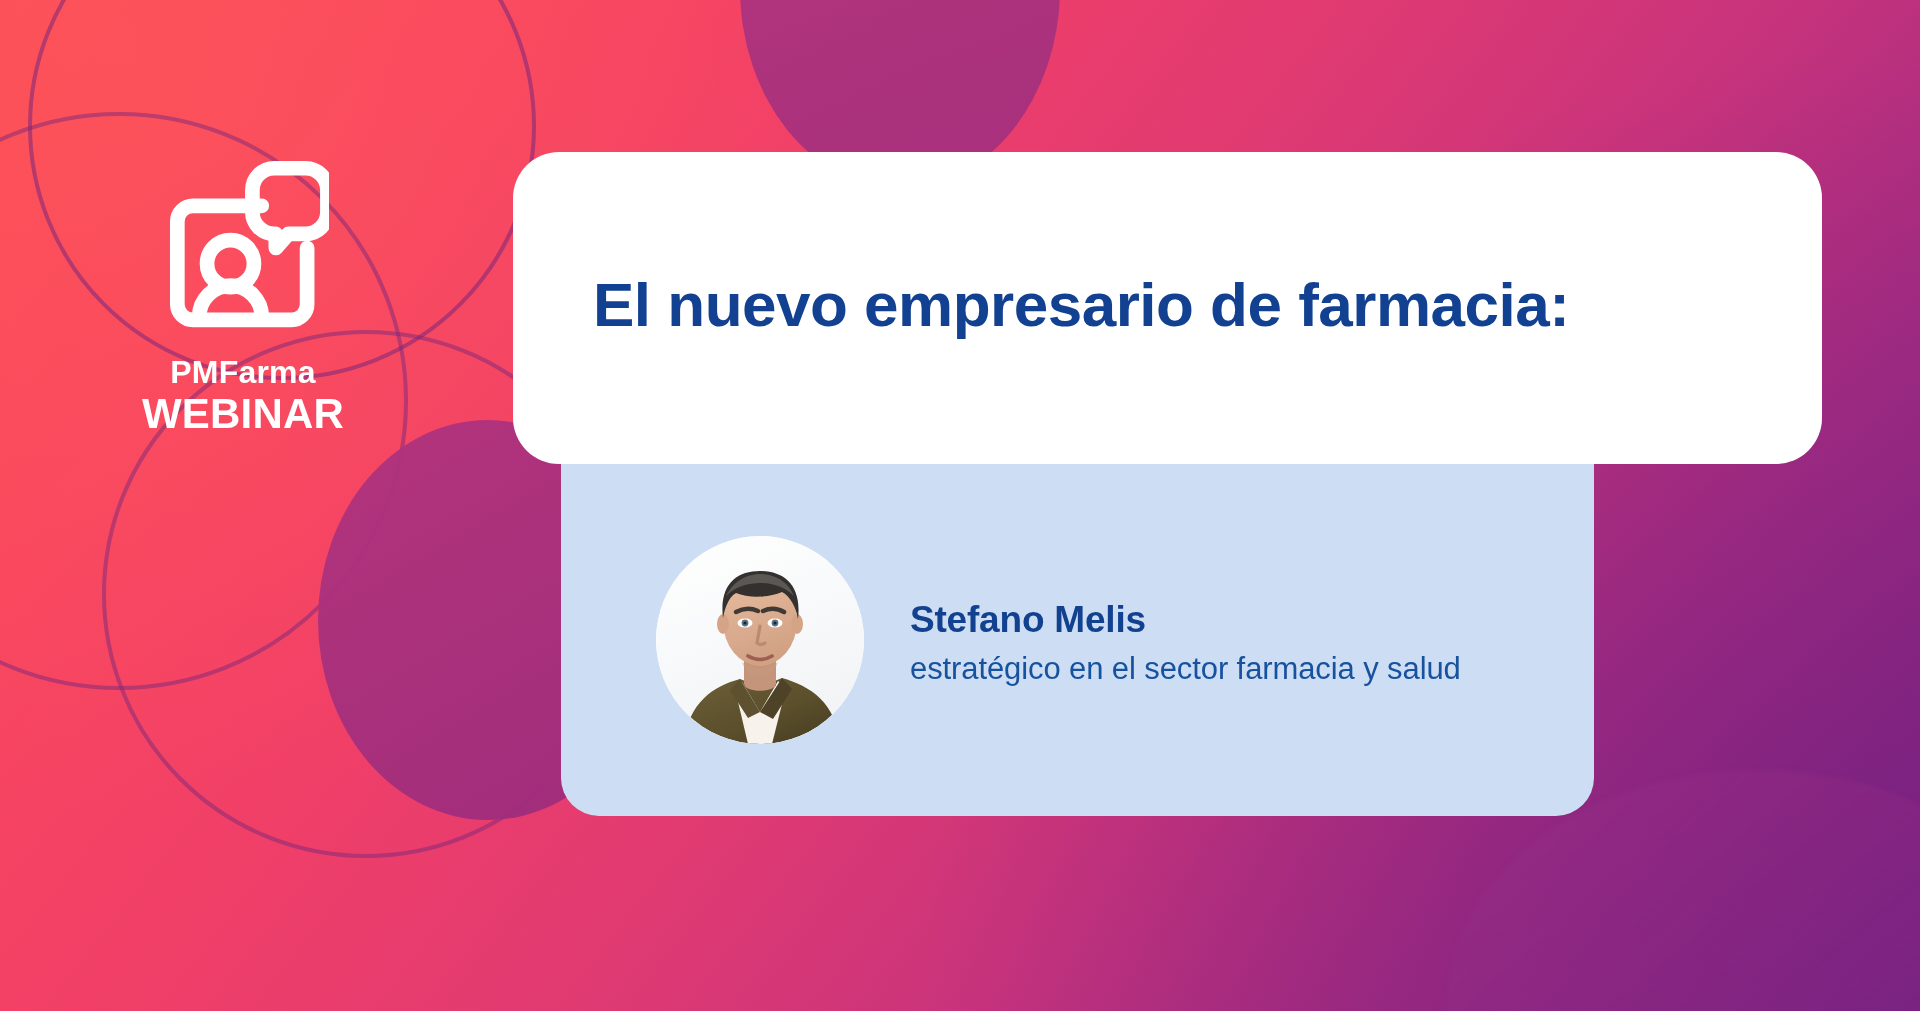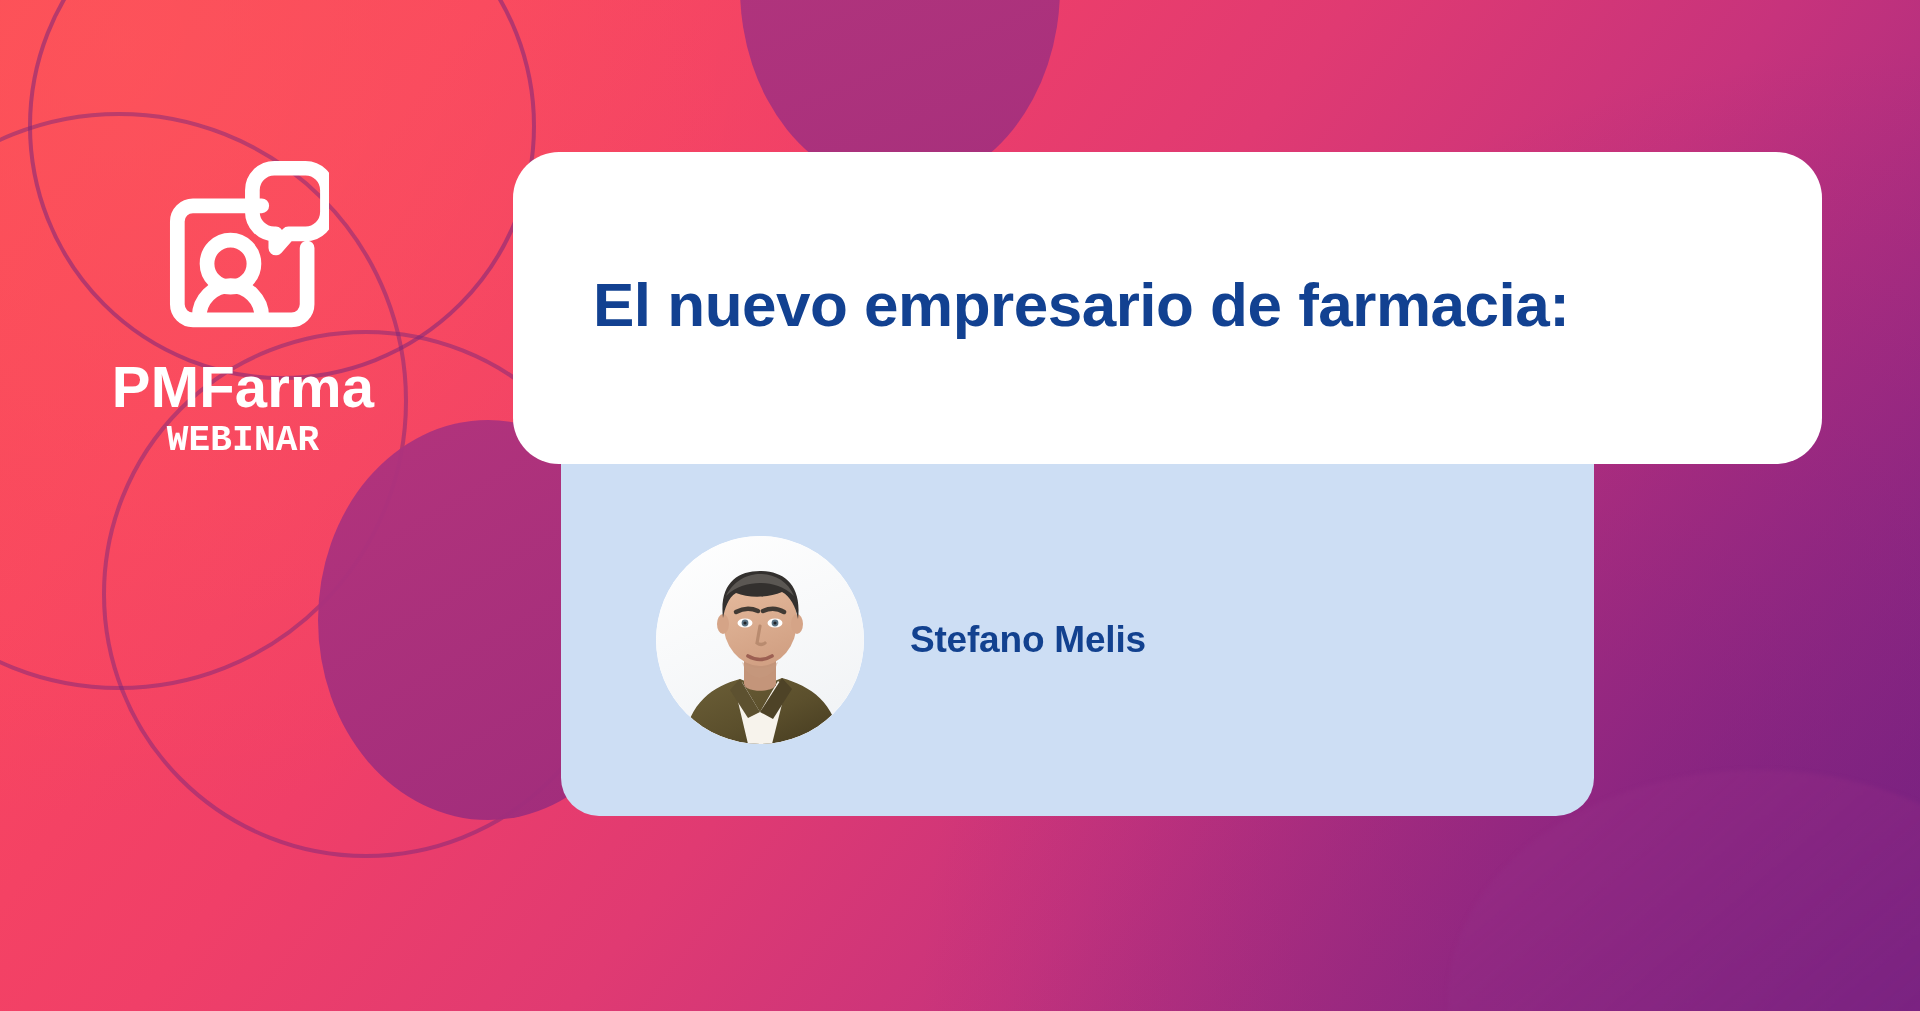--- a/index.html
+++ b/index.html
@@ -105,22 +105,22 @@
     margin: 0 auto 18px auto;
     display: block;
   }
   .brand-name, .brand-kind {
     color: #ffffff;
     font-weight: 700;
     letter-spacing: 0.2px;
     line-height: 1.14;
     white-space: nowrap;
   }
-  .brand-name { font-size: 58px; }
-  .brand-kind { font-size: 36px; font-family: Liberation Mono, monospace; }
+  .brand-name { font-size: 32px; }
+  .brand-kind { font-size: 42px; }
 
   
   .title-card {
     position: absolute;
     left: 513px;
     top: 152px;
     width: 1309px;
     height: 312px;
     background: #ffffff;
     border-radius: 46px;
@@ -293,16 +293,17 @@
 
           <path d="M92 120 q12 7 24 0" stroke="#9c5f52" stroke-width="3.6" fill="none" stroke-linecap="round"></path>
 
           <path d="M86 126 q18 12 36 0 q-4 14 -18 16 q-14 -2 -18 -16 Z" fill="#c89a7e" opacity="0.45"></path>
         </g>
       </svg>
     </div>
 
     <div class="speaker-text">
       <div class="speaker-name">Stefano Melis</div>
+      <div class="speaker-role">estratégico en el sector farmacia y salud</div>
     </div>
   </div>
 
 </div>
 
 </body></html>

